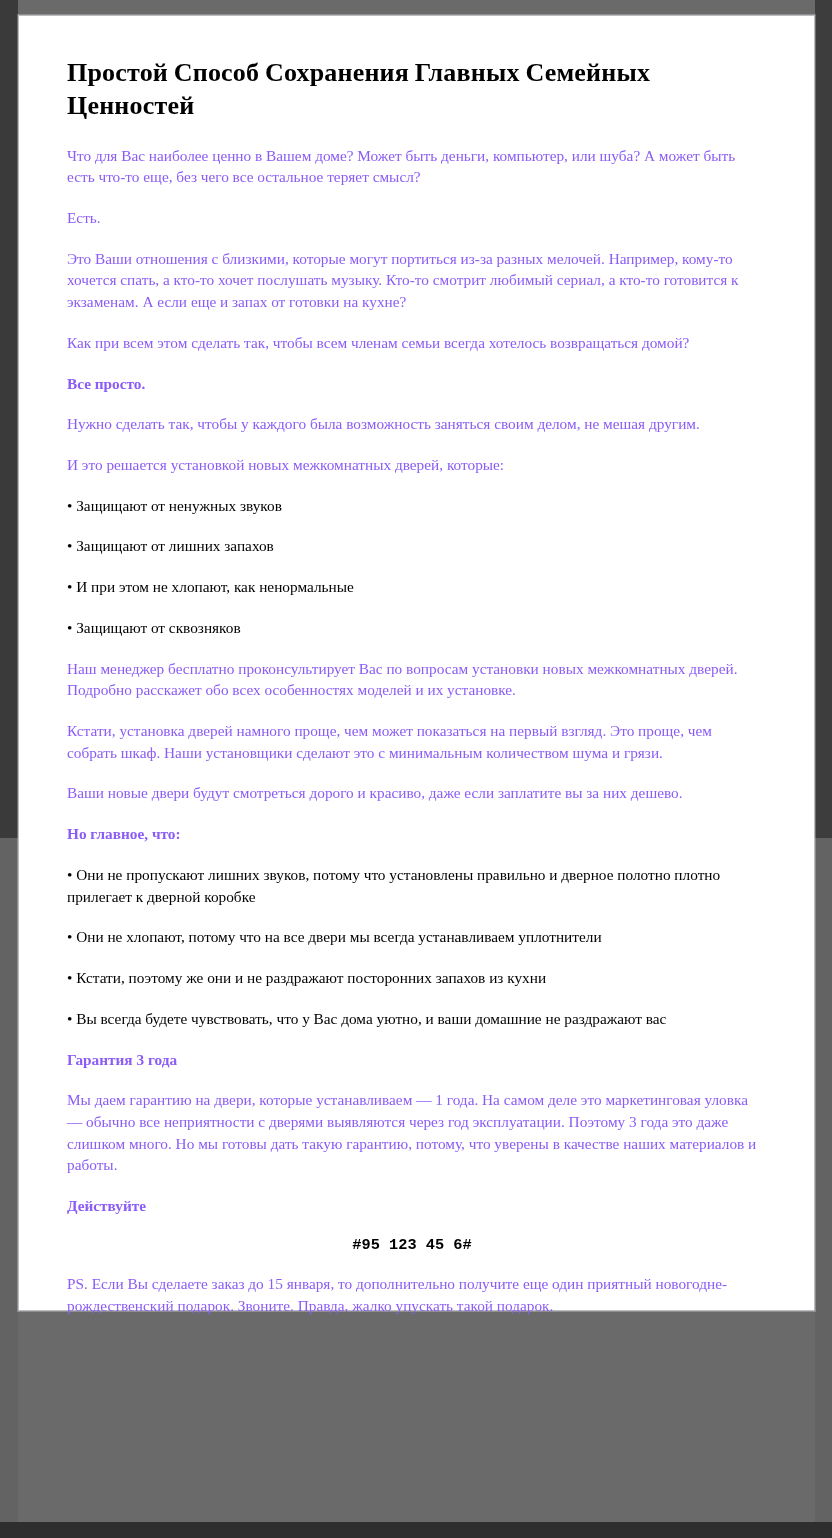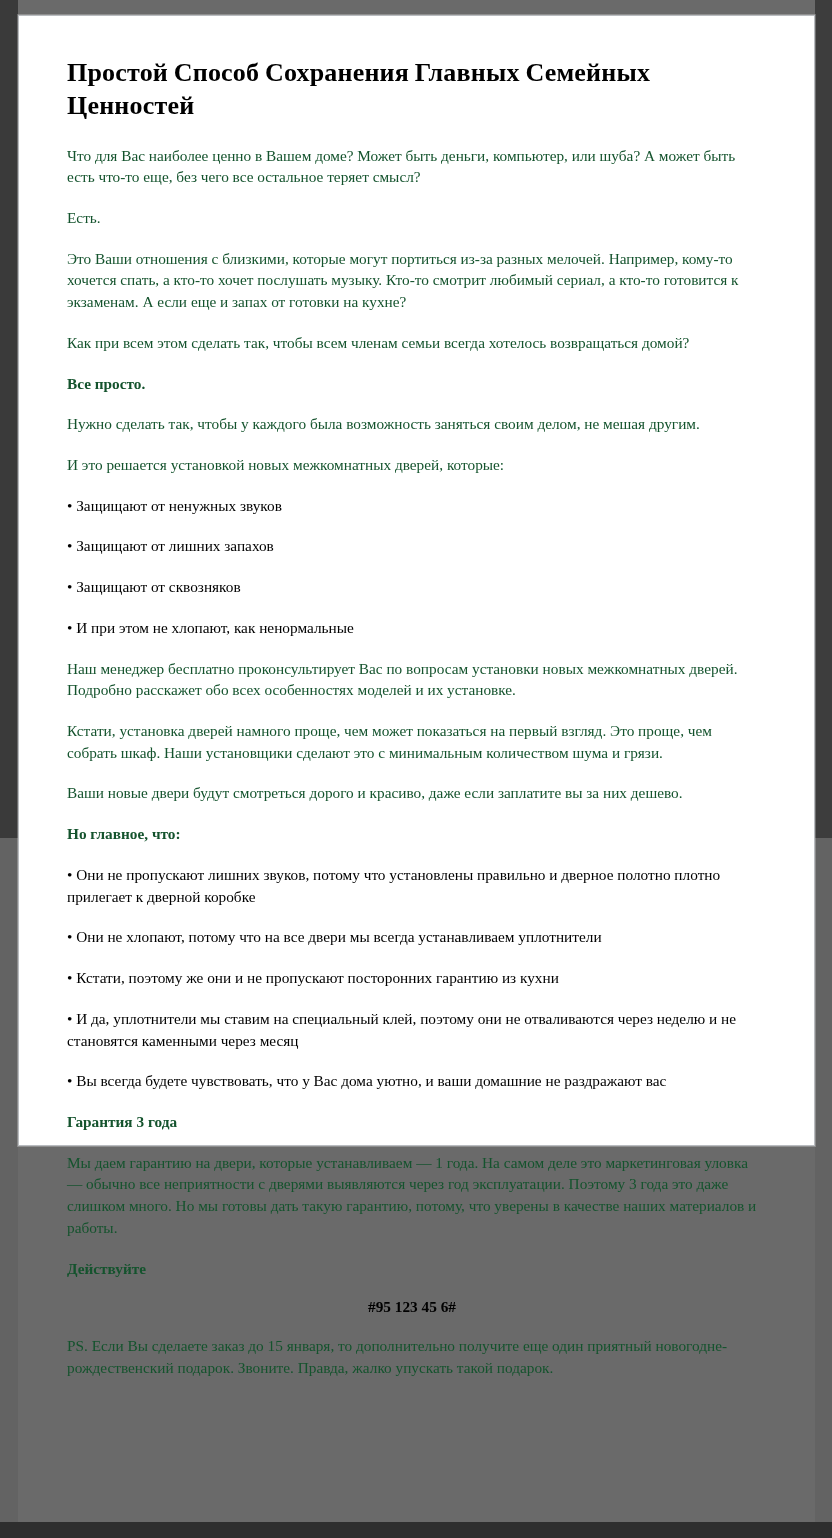--- a/index.html
+++ b/index.html
@@ -50,21 +50,21 @@
     width: 832px; height: 16px;
     background: #2e2e2e;
   }
 
   
   .page-sheet {
     position: absolute;
     left: 18px;
     top: 15px;
     width: 797px;
-    height: 1131px;
+    height: 1296px;
     background: #ffffff;
     border: 1px solid #b9bcc0;
     box-sizing: border-box;
     box-shadow: 0 0 0 1px rgba(255,255,255,0.25);
   }
 
   .doc-body {
     position: absolute;
     left: 48px;
     top: 40px;
@@ -78,41 +78,42 @@
     margin: 0 0 22px 0;
     color: #000;
     letter-spacing: 0.2px;
     word-spacing: -1px;
   }
 
   p.para {
     font-size: 15.3px;
     line-height: 1.42;
     margin: 0 0 19px 0;
-    color: #14532d;
+    color: #8b5cf6;
     text-align: left;
   }
 
   p.para.bold {
     font-weight: bold;
   }
 
   p.bullet {
     font-size: 15.3px;
     line-height: 1.42;
     margin: 16px 0 19px 0;
     color: #000;
   }
 
   p.centered {
     text-align: center;
     font-weight: bold;
     font-size: 15.3px;
     margin: 0 0 19px 0;
     color: #000;
+    font-family: Liberation Mono, monospace;
   }
 </style>
 </head>
 <body>
 
 <div class="bg-band-dark-top">
   <div class="edge-left"></div>
   <div class="edge-right"></div>
 </div>
 <div class="bg-band-light">
@@ -127,30 +128,29 @@
     <div id="blocks-container">
         <p class="para">Что для Вас наиболее ценно в Вашем доме? Может быть деньги, компьютер, или шуба? А может быть есть что-то еще, без чего все остальное теряет смысл?</p>
         <p class="para">Есть.</p>
         <p class="para">Это Ваши отношения с близкими, которые могут портиться из-за разных мелочей. Например, кому-то хочется спать, а кто-то хочет послушать музыку. Кто-то смотрит любимый сериал, а кто-то готовится к экзаменам. А если еще и запах от готовки на кухне?</p>
         <p class="para">Как при всем этом сделать так, чтобы всем членам семьи всегда хотелось возвращаться домой?</p>
         <p class="para bold">Все просто.</p>
         <p class="para">Нужно сделать так, чтобы у каждого была возможность заняться своим делом, не мешая другим.</p>
         <p class="para">И это решается установкой новых межкомнатных дверей, которые:</p>
         <p class="bullet">• Защищают от ненужных звуков</p>
         <p class="bullet">• Защищают от лишних запахов</p>
+        <p class="bullet">• И при этом не хлопают, как ненормальные</p>
         <p class="bullet">• Защищают от сквозняков</p>
-        <p class="bullet">• И при этом не хлопают, как ненормальные</p>
         <p class="para">Наш менеджер бесплатно проконсультирует Вас по вопросам установки новых межкомнатных дверей. Подробно расскажет обо всех особенностях моделей и их установке.</p>
         <p class="para">Кстати, установка дверей намного проще, чем может показаться на первый взгляд. Это проще, чем собрать шкаф. Наши установщики сделают это с минимальным количеством шума и грязи.</p>
         <p class="para">Ваши новые двери будут смотреться дорого и красиво, даже если заплатите вы за них дешево.</p>
         <p class="para bold">Но главное, что:</p>
         <p class="bullet">• Они не пропускают лишних звуков, потому что установлены правильно и дверное полотно плотно прилегает к дверной коробке</p>
         <p class="bullet">• Они не хлопают, потому что на все двери мы всегда устанавливаем уплотнители</p>
-        <p class="bullet">• Кстати, поэтому же они и не пропускают посторонних гарантию из кухни</p>
-        <p class="bullet">• И да, уплотнители мы ставим на специальный клей, поэтому они не отваливаются через неделю и не становятся каменными через месяц</p>
+        <p class="bullet">• Кстати, поэтому же они и не раздражают посторонних запахов из кухни</p>
         <p class="bullet">• Вы всегда будете чувствовать, что у Вас дома уютно, и ваши домашние не раздражают вас</p>
         <p class="para bold">Гарантия 3 года</p>
         <p class="para">Мы даем гарантию на двери, которые устанавливаем — 1 года. На самом деле это маркетинговая уловка — обычно все неприятности с дверями выявляются через год эксплуатации. Поэтому 3 года это даже слишком много. Но мы готовы дать такую гарантию, потому, что уверены в качестве наших материалов и работы.</p>
         <p class="para bold">Действуйте</p>
         <p class="centered">#95 123 45 6#</p>
         <p class="para">PS. Если Вы сделаете заказ до 15 января, то дополнительно получите еще один приятный новогодне-рождественский подарок. Звоните. Правда, жалко упускать такой подарок.</p>
       </div>
   </div>
 </div>
 

